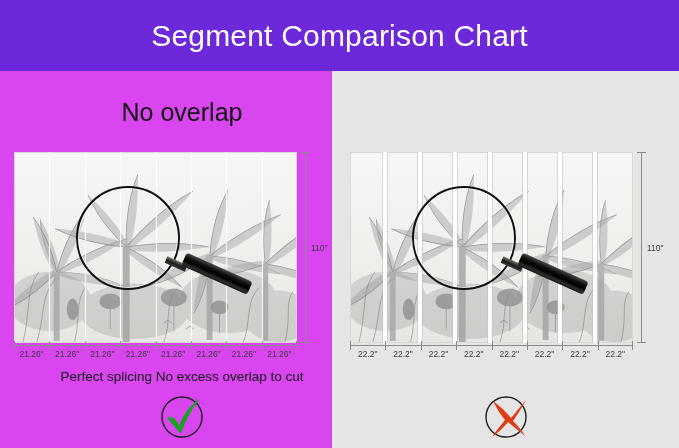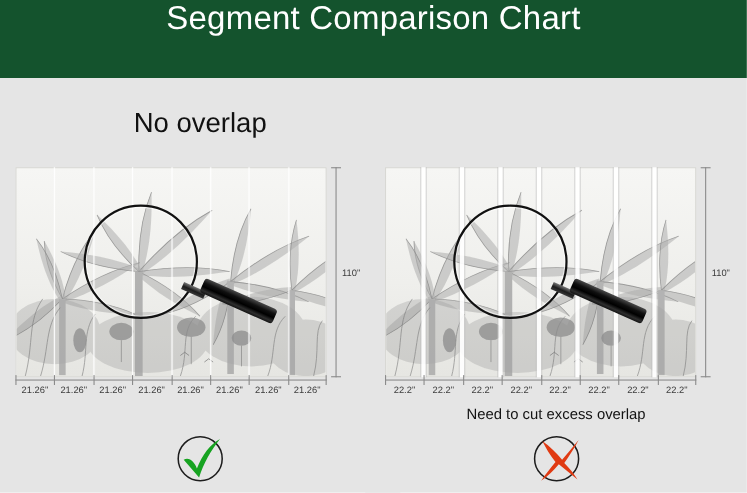--- a/index.html
+++ b/index.html
@@ -8,35 +8,35 @@
     background:#ffffff;
     font-family:"Liberation Sans", sans-serif;
     overflow:hidden;
     position:relative;
   }
   #root{position:relative;width:679px;height:448px;}
 
   
   .titlebar{
     position:absolute;left:0;top:0;width:679px;height:71px;
-    background:#14532d;
-    display:flex;justify-content:center;
+    background:#6d28d9;
+    display:flex;align-items:center;justify-content:center;
   }
   .titlebar .title{
     color:#ffffff;
     font-size:30px;
     font-weight:400;
     letter-spacing:0.2px;
     white-space:nowrap;
     font-family:"Liberation Sans", sans-serif;
   }
 
   
   .panel{position:absolute;top:71px;height:377px;}
-  .panel-left{left:0;width:364px;background:#e5e5e5;}
+  .panel-left{left:0;width:364px;background:#d946ef;}
   .panel-right{left:332px;width:347px;background:#e5e5e5;}
 
   .panel-heading{
     position:absolute;top:27px;left:0;width:100%;
     text-align:center;
     font-size:25px;
     color:#111111;
     font-weight:400;
     font-family:"Liberation Sans", sans-serif;
   }
@@ -293,20 +293,21 @@
         <span>21.26"</span>
         <span>21.26"</span>
         <span>21.26"</span>
         <span>21.26"</span>
         <span>21.26"</span>
         <span>21.26"</span>
         <span>21.26"</span>
       </div>
     </div>
 
+    <div class="caption" style="top:298px;">Perfect splicing No excess overlap to cut</div>
 
     <div class="verdict" style="top:322px;">
       <svg width="48" height="48" viewBox="0 0 48 48">
         <circle cx="24" cy="24" r="20" fill="none" stroke="#1d1d1d" stroke-width="1.4"></circle>
         <path d="M9,25 C14,22 19,27 21,33 C26,20 33,11 42,6 C34,16 27,28 23,41 Z" fill="#17a321"></path>
       </svg>
     </div>
   </div>
 
   <div class="panel panel-right">
@@ -478,21 +479,20 @@
         <span>22.2"</span>
         <span>22.2"</span>
         <span>22.2"</span>
         <span>22.2"</span>
         <span>22.2"</span>
         <span>22.2"</span>
         <span>22.2"</span>
       </div>
     </div>
 
-    <div class="caption" style="top:298px;">Need to cut excess overlap</div>
 
     <div class="verdict" style="top:322px;">
       <svg width="48" height="48" viewBox="0 0 48 48">
         <circle cx="24" cy="24" r="20" fill="none" stroke="#1d1d1d" stroke-width="1.4"></circle>
         <path d="M11,8 C18,13 24,19 29,25 C34,19 39,13 44,7 C40,15 35,22 31,28 C36,33 40,38 43,43 C37,38 31,33 26,29 C21,35 16,40 10,44 C14,38 19,32 23,27 C18,21 14,14 11,8 Z" fill="#e03a12"></path>
       </svg>
     </div>
   </div>
 
 </div>

